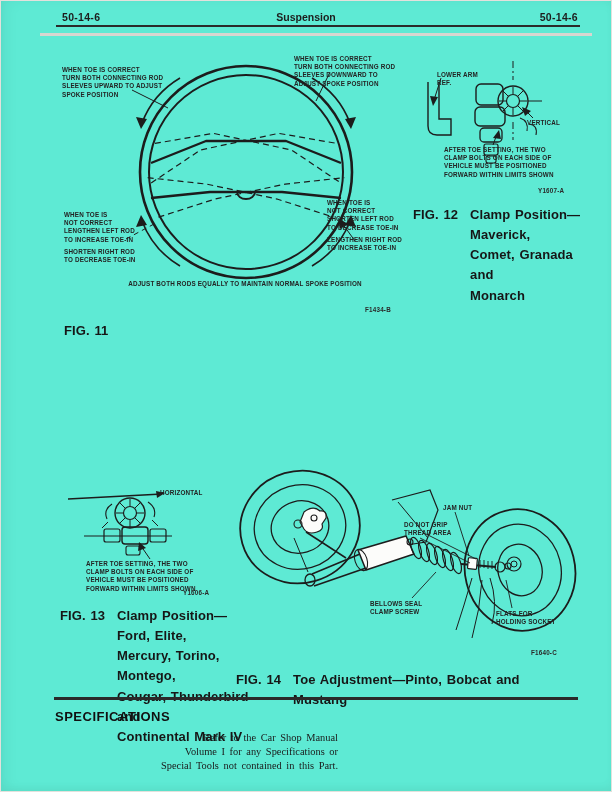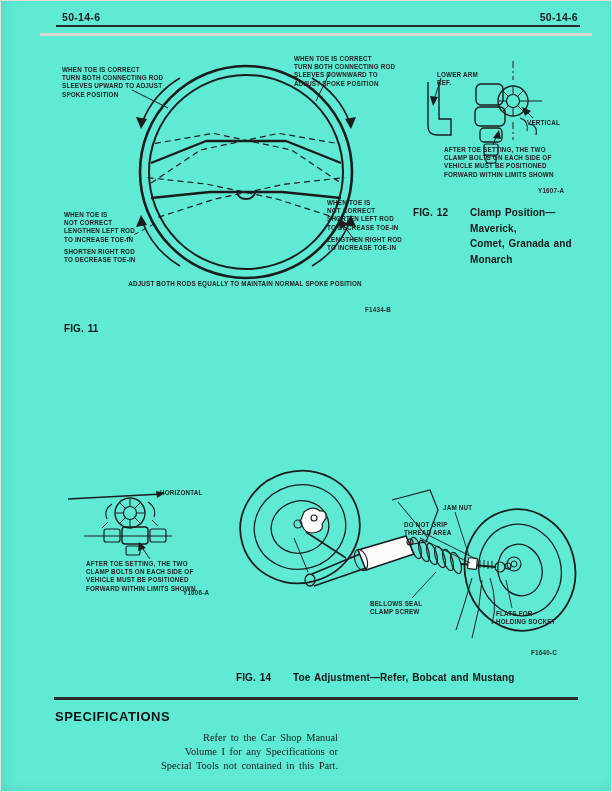--- a/index.html
+++ b/index.html
@@ -12,39 +12,40 @@
   .hdr-code{font-weight:bold;font-size:10.5px;letter-spacing:.3px;}
   .hdr-title{left:0;right:0;text-align:center;font-weight:600;font-size:10.5px;}
   .rule{position:absolute;background:#2a2a2a;}
   .rule-soft{position:absolute;background:#d8d6d0;}
   .note{
     position:absolute;font-size:6.3px;line-height:1.3;font-weight:600;color:#232323;
     letter-spacing:.18px;white-space:pre-line;
   }
   .figcode{position:absolute;font-size:6.3px;font-weight:600;color:#2a2a2a;letter-spacing:.2px;}
   .caption{
-    position:absolute;display:flex;gap:22px;font-size:10px;line-height:1.55;font-weight:bold;
+    position:absolute;display:flex;gap:12px;font-size:13px;line-height:1.55;font-weight:bold;
     color:#161616;word-spacing:1px;letter-spacing:.1px;
   }
   .caption .cap-lbl{white-space:nowrap;}
   .caption .cap-txt{white-space:pre-line;}
   .center-note{text-align:center;}
   svg.draw{position:absolute;overflow:visible;}
   .spec-head{position:absolute;font-size:13px;font-weight:bold;letter-spacing:.5px;color:#111;}
   .spec-body{
     position:absolute;font-family:"Liberation Serif",serif;font-size:10.4px;line-height:1.34;
     color:#1a1a1a;white-space:pre-line;text-indent:16px;word-spacing:2px;
   }
 </style>
 </head>
 <body>
 
 <div class="page">
 
   <div class="abs hdr-code" style="left:62px;top:11px;">50-14-6</div>
+  <div class="abs hdr-title" style="top:11px;">Suspension</div>
   <div class="abs hdr-code" style="right:34px;top:11px;">50-14-6</div>
   <div class="rule" style="left:56px;right:32px;top:25px;height:2.2px;"></div>
   <div class="rule-soft" style="left:40px;right:20px;top:33px;height:2.6px;"></div>
 
   <svg class="draw" style="left:118px;top:44px;" width="256" height="256" viewBox="0 0 256 256">
     <g stroke="#1c1c1c">
       <circle cx="128" cy="128" r="106" fill="none" stroke-width="2.6"></circle>
       <circle cx="128" cy="128" r="97" fill="none" stroke-width="2"></circle>
       <polyline points="33,119 88,97 168,97 223,119" fill="none" stroke-width="2.4" stroke-linejoin="round"></polyline>
       <polyline points="33,154 92,148 164,148 223,154" fill="none" stroke-width="2.4" stroke-linejoin="round"></polyline>
@@ -181,20 +182,27 @@
       <line x1="82" y1="77" x2="73" y2="64" stroke-width="1"></line>
       <polygon points="71,60 70,69 78,66" stroke="none" fill="#1c1c1c"></polygon>
     </g>
   </svg>
   <div class="note" style="left:160px;top:489px;">HORIZONTAL</div>
   <div class="note" style="left:86px;top:560px;">AFTER TOE SETTING, THE TWO
 CLAMP BOLTS ON EACH SIDE OF
 VEHICLE MUST BE POSITIONED
 FORWARD WITHIN LIMITS SHOWN</div>
   <div class="figcode" style="left:183px;top:589px;">Y1606-A</div>
+  <div class="caption" style="left:60px;top:606px;width:190px;">
+    <span class="cap-lbl">FIG. 13</span>
+    <span class="cap-txt">Clamp Position—Ford, Elite,
+Mercury, Torino, Montego,
+Cougar, Thunderbird and
+Continental Mark IV</span>
+  </div>
 
   <svg class="draw" style="left:228px;top:450px;" width="355" height="205" viewBox="0 0 355 205">
     <g stroke="#1c1c1c">
 
       <g fill="none" transform="rotate(-16 72 77)">
         <ellipse cx="72" cy="77" rx="60" ry="56" stroke-width="1.8"></ellipse>
         <ellipse cx="72" cy="77" rx="46" ry="42" stroke-width="1.3"></ellipse>
         <ellipse cx="72" cy="77" rx="29" ry="26" stroke-width="1.3"></ellipse>
       </g>
       <path d="M76,62 q9,-7 16,-1 q7,-1 6,7 l-4,6 q2,6 -5,8 q-9,3 -13,-3 l-4,-7 z" fill="#fcfcfa" stroke-width="1.2"></path>
@@ -253,21 +261,21 @@
   <div class="note" style="left:443px;top:504px;">JAM NUT</div>
   <div class="note" style="left:404px;top:521px;">DO NOT GRIP
 THREAD AREA</div>
   <div class="note" style="left:370px;top:600px;">BELLOWS SEAL
 CLAMP SCREW</div>
   <div class="note" style="left:496px;top:610px;">FLATS FOR
 HOLDING SOCKET</div>
   <div class="figcode" style="left:531px;top:649px;">F1640-C</div>
   <div class="caption" style="left:236px;top:670px;width:320px;">
     <span class="cap-lbl">FIG. 14</span>
-    <span class="cap-txt">Toe Adjustment—Refer, Bobcat and Mustang</span>
+    <span class="cap-txt">Toe Adjustment—Pinto, Bobcat and Mustang</span>
   </div>
 
   <div class="rule" style="left:54px;right:34px;top:697px;height:2.6px;"></div>
   <div class="spec-head" style="left:55px;top:709px;">SPECIFICATIONS</div>
   <div class="spec-body" style="left:60px;top:731px;width:278px;text-align:right;">Refer to the Car Shop Manual
 Volume I for any Specifications or
 Special Tools not contained in this Part.</div>
 
 </div>
 

